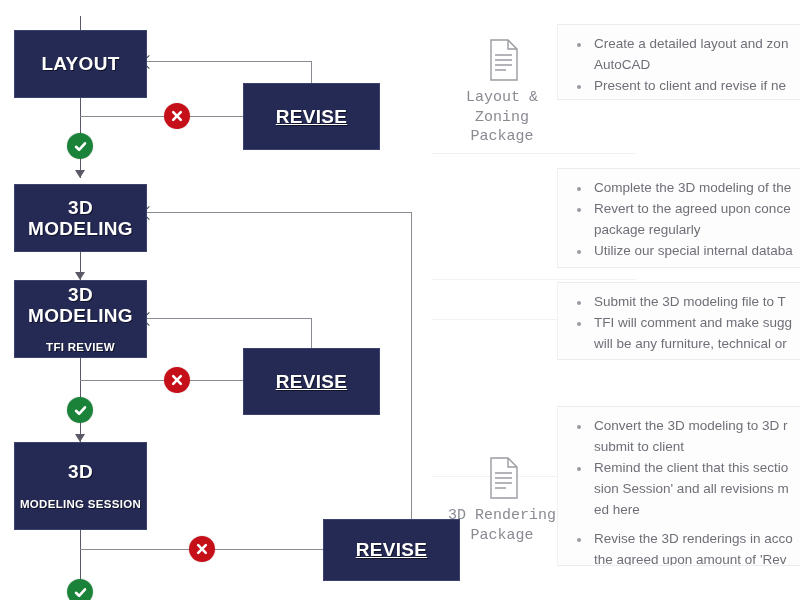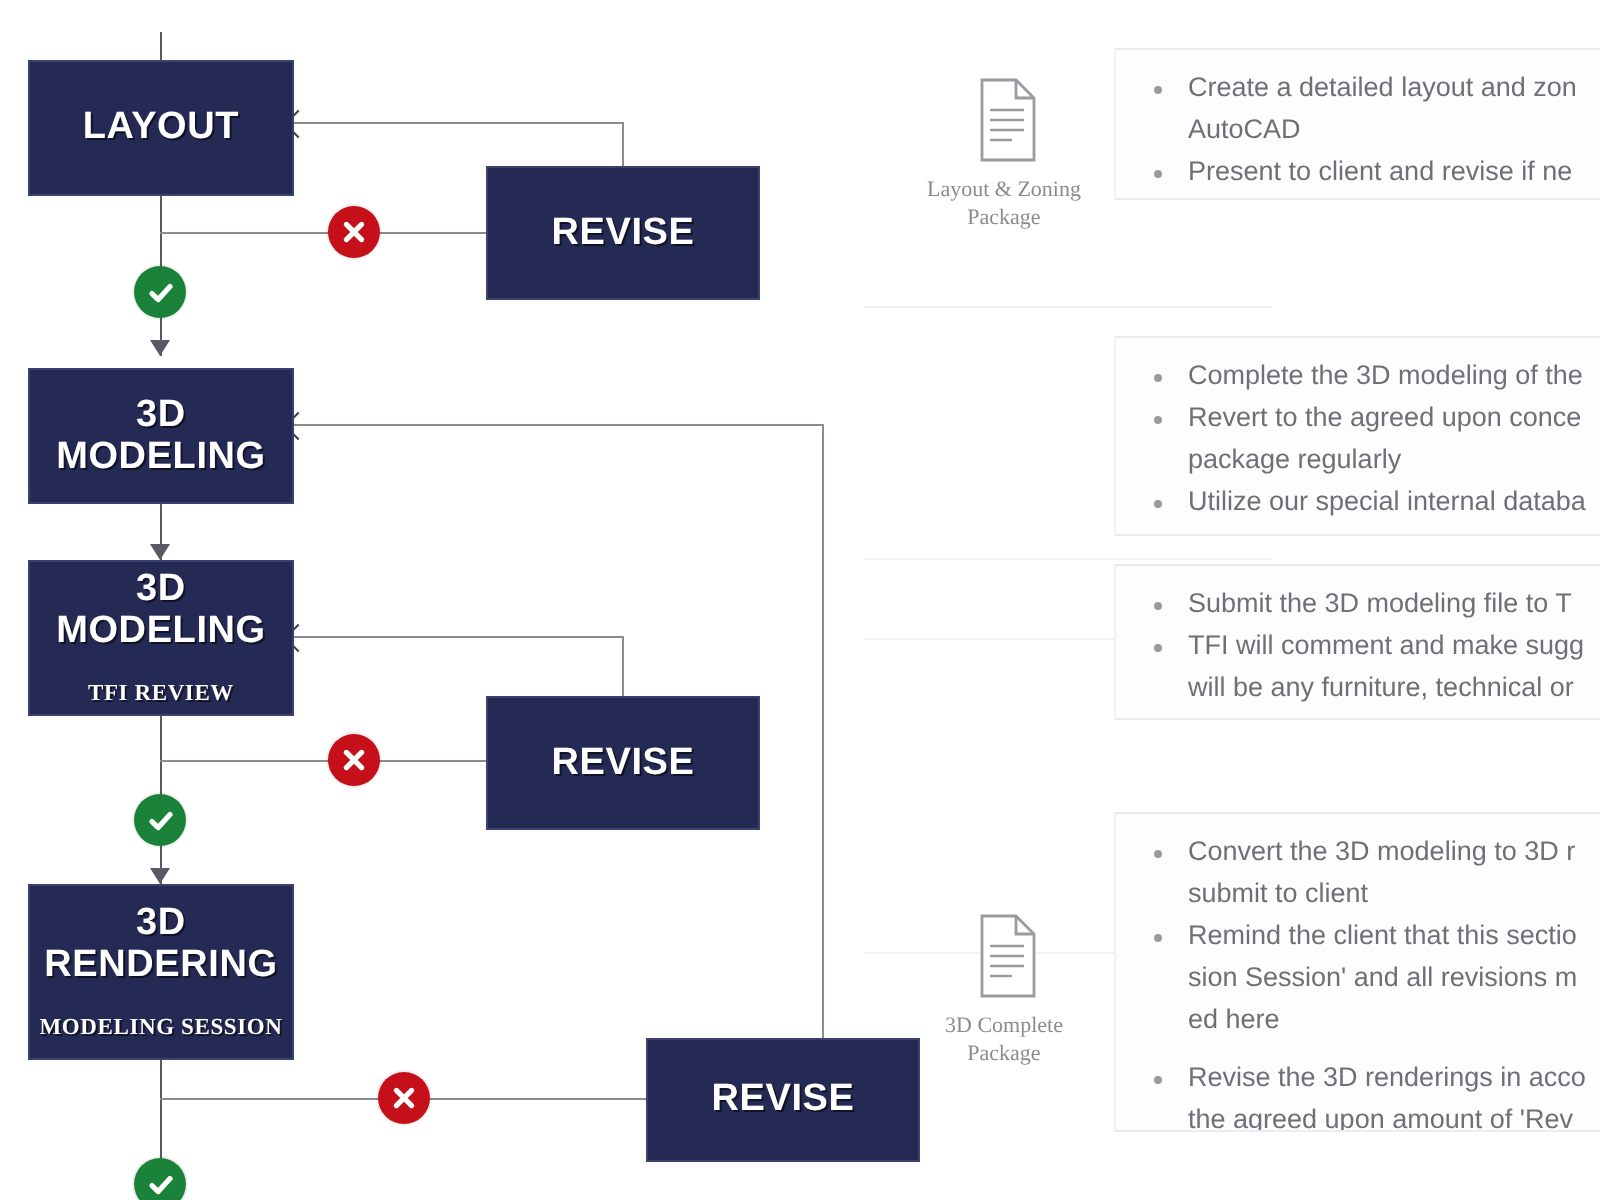--- a/index.html
+++ b/index.html
@@ -27,22 +27,22 @@
     z-index:4;
   }
   .pbox .ln{
     font-weight:bold;
     letter-spacing:.3px;
     text-shadow:1px 1px 0 rgba(0,0,0,.55);
     line-height:1.12;
     white-space:nowrap;
   }
   .pbox .main{font-size:19px;}
-  .pbox .sub{font-size:11.5px;margin-top:15px;font-family:Liberation Serif, serif;}
-  .pbox .rev{font-size:19px;}
+  .pbox .sub{font-size:11.5px;margin-top:15px;}
+  .pbox .rev{font-size:19px;text-decoration:underline;}
 
   
   .hline{position:absolute;height:1px;background:#8b8b93;z-index:2;}
   .vline{position:absolute;width:1px;background:#8b8b93;z-index:2;}
   .vline.dark{background:#5a5a66;}
 
   .arrowdown{
     position:absolute;width:0;height:0;z-index:3;
     border-left:5px solid transparent;
     border-right:5px solid transparent;
@@ -66,22 +66,22 @@
   .marker.no{background:#c5101a;}
   .marker svg{display:block;}
 
   
   .doc{
     position:absolute;z-index:5;width:110px;text-align:center;
   }
   .doc .glyph{display:flex;justify-content:center;}
   .doc .cap{
     margin-top:4px;
-    font-size:11px;color:#8a8a93;line-height:1.3;
-    font-family:Liberation Serif, serif;
+    font-size:15px;color:#8a8a93;line-height:1.3;
+    font-family:Liberation Mono, monospace;
   }
 
   
   .panel{
     position:absolute;
     left:557px;
     background:#fdfdfd;
     border-top:1px solid #ececf0;
     border-bottom:1px solid #ececf0;
     border-left:1px solid #f1f1f4;
@@ -165,21 +165,20 @@
   </div>
 
   <div class="pbox" style="left:14px;top:264px;width:133px;height:78px;">
     <div class="ln main">3D</div>
     <div class="ln main">MODELING</div>
     <div class="ln sub">TFI REVIEW</div>
   </div>
 
   <div class="pbox" style="left:14px;top:426px;width:133px;height:88px;">
     <div class="ln main">3D</div>
-    <div class="ln main">RENDERING</div>
     <div class="ln sub">MODELING SESSION</div>
   </div>
 
   <div class="pbox" style="left:243px;top:67px;width:137px;height:67px;">
     <div class="ln rev">REVISE</div>
   </div>
 
   <div class="pbox" style="left:243px;top:332px;width:137px;height:67px;">
     <div class="ln rev">REVISE</div>
   </div>
@@ -242,21 +241,21 @@
 
   <div class="doc" style="left:447px;top:438px;">
     <div class="glyph">
       <svg width="46" height="48" viewBox="0 0 46 48">
         <path d="M12 4 h17 l9 9 v31 h-26 z" fill="#ffffff" stroke="#9a9aa2" stroke-width="1.4"></path>
         <path d="M29 4 v9 h9" fill="none" stroke="#9a9aa2" stroke-width="1.4"></path>
         <path d="M16 19 h17 M16 24 h17 M16 29 h17 M16 34 h11" stroke="#9a9aa2" stroke-width="1.3" fill="none"></path>
       </svg>
     </div>
     <div class="cap">
-      <div>3D Complete</div>
+      <div>3D Rendering</div>
       <div>Package</div>
     </div>
   </div>
 
   <div class="panel" style="top:8px;height:76px;">
     <ul>
       <li>Create a detailed layout and zon</li>
       <li style="padding-left:22px;" class="nobullet">AutoCAD</li>
       <li>Present to client and revise if ne</li>
     </ul>

